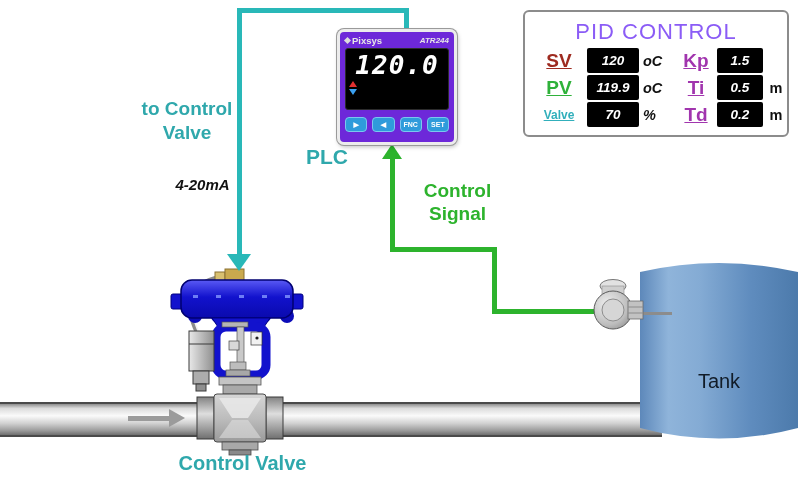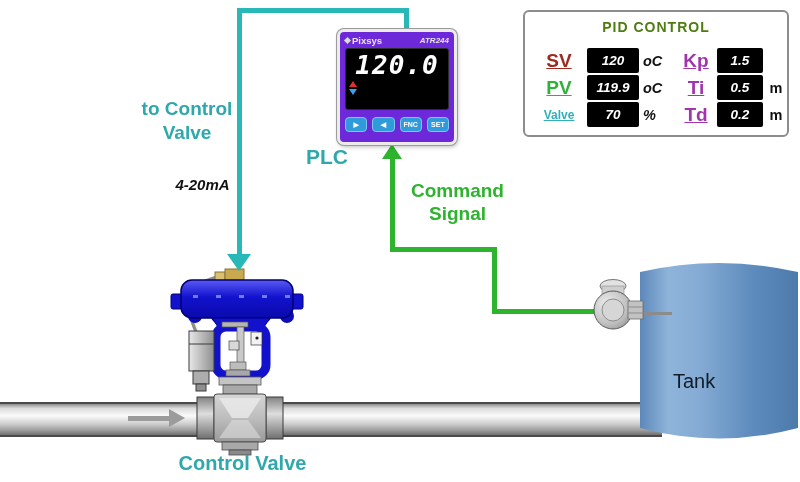--- a/index.html
+++ b/index.html
@@ -5,22 +5,22 @@
   html,body{margin:0;padding:0;}
   body{
     width:800px;height:482px;position:relative;background:#ffffff;overflow:hidden;
     font-family:"Liberation Sans", sans-serif;
   }
   .abs{position:absolute;}
 
   
   #pid-panel{left:523px;top:10px;width:266px;height:127px;border:2px solid #8c8c8c;
     border-radius:6px;background:#fff;box-sizing:border-box;}
-  .pid-title{text-align:center;margin-top:7px;font-size:14px;font-weight:bold;
-    color:#4d7c0f;letter-spacing:1px;}
+  .pid-title{text-align:center;margin-top:7px;font-size:22px;font-weight:normal;
+    color:#8b5cf6;letter-spacing:1px;}
   .pid-grid{position:absolute;top:36px;left:10px;display:flex;gap:6px;}
   .pid-col{display:flex;flex-direction:column;gap:2px;}
   .pid-row{display:flex;align-items:center;height:25px;}
   .pid-label{width:48px;text-align:center;font-weight:bold;font-size:19px;text-decoration:underline;}
   .pid-label.small{font-size:12px;}
   .pid-label.narrow{width:34px;}
   .c-sv{color:#9e2b20;} .c-pv{color:#2fb13a;} .c-valve{color:#31afbb;} .c-k{color:#a135ae;}
   .pid-box{width:52px;height:25px;background:#000;border-radius:2px;color:#fff;
     font-weight:bold;font-style:italic;font-size:13.5px;display:flex;align-items:center;
     justify-content:center;margin:0 4px;}
@@ -62,21 +62,21 @@
     border-right:10px solid transparent;border-bottom:15px solid #2db32d;}
 
   
   .lbl{position:absolute;font-weight:bold;text-align:center;}
   #cmd-label{left:103px;top:97px;width:168px;font-size:19px;color:#2fa8ac;line-height:24px;}
   #range-label{left:160px;top:176px;width:85px;font-size:15px;font-style:italic;color:#111;}
   #fb-label{left:400px;top:179px;width:115px;font-size:19px;color:#2db32d;line-height:23px;}
   #plc-label{left:300px;top:145px;width:54px;font-size:21px;color:#2fa8ac;}
   #cv-label{left:160px;top:452px;width:165px;font-size:20px;color:#2fa8ac;}
   #tank-label{left:673px;top:370px;width:92px;font-size:20px;color:#111c28;font-weight:normal;
-    text-align:left;position:absolute;}
+    text-align:center;position:absolute;}
 
   
   #pipe{left:0;top:402px;width:662px;height:35px;box-sizing:border-box;
     border-top:2px solid #4a4a4a;border-bottom:2px solid #4a4a4a;
     background:linear-gradient(180deg,#8e8e8e 0%,#dcdcdc 14%,#fafafa 38%,#d2d2d2 62%,#9a9a9a 86%,#6f6f6f 100%);}
   #flow-shaft{left:128px;top:416px;width:42px;height:5px;background:#9b9b9b;}
   #flow-head{left:169px;top:409px;width:0;height:0;border-left:16px solid #9b9b9b;
     border-top:9px solid transparent;border-bottom:9px solid transparent;}
 
   svg{display:block;}
@@ -268,16 +268,16 @@
   </div>
 </div>
 
 <div class="lbl" id="cmd-label">
   <div>to Control</div>
   <div>Valve</div>
 </div>
 <div class="lbl" id="range-label">4-20mA</div>
 <div class="lbl" id="plc-label">PLC</div>
 <div class="lbl" id="fb-label">
-  <div>Command</div>
+  <div>Control</div>
   <div>Signal</div>
 </div>
 <div class="lbl" id="cv-label">Control Valve</div>
 
 </body></html>

